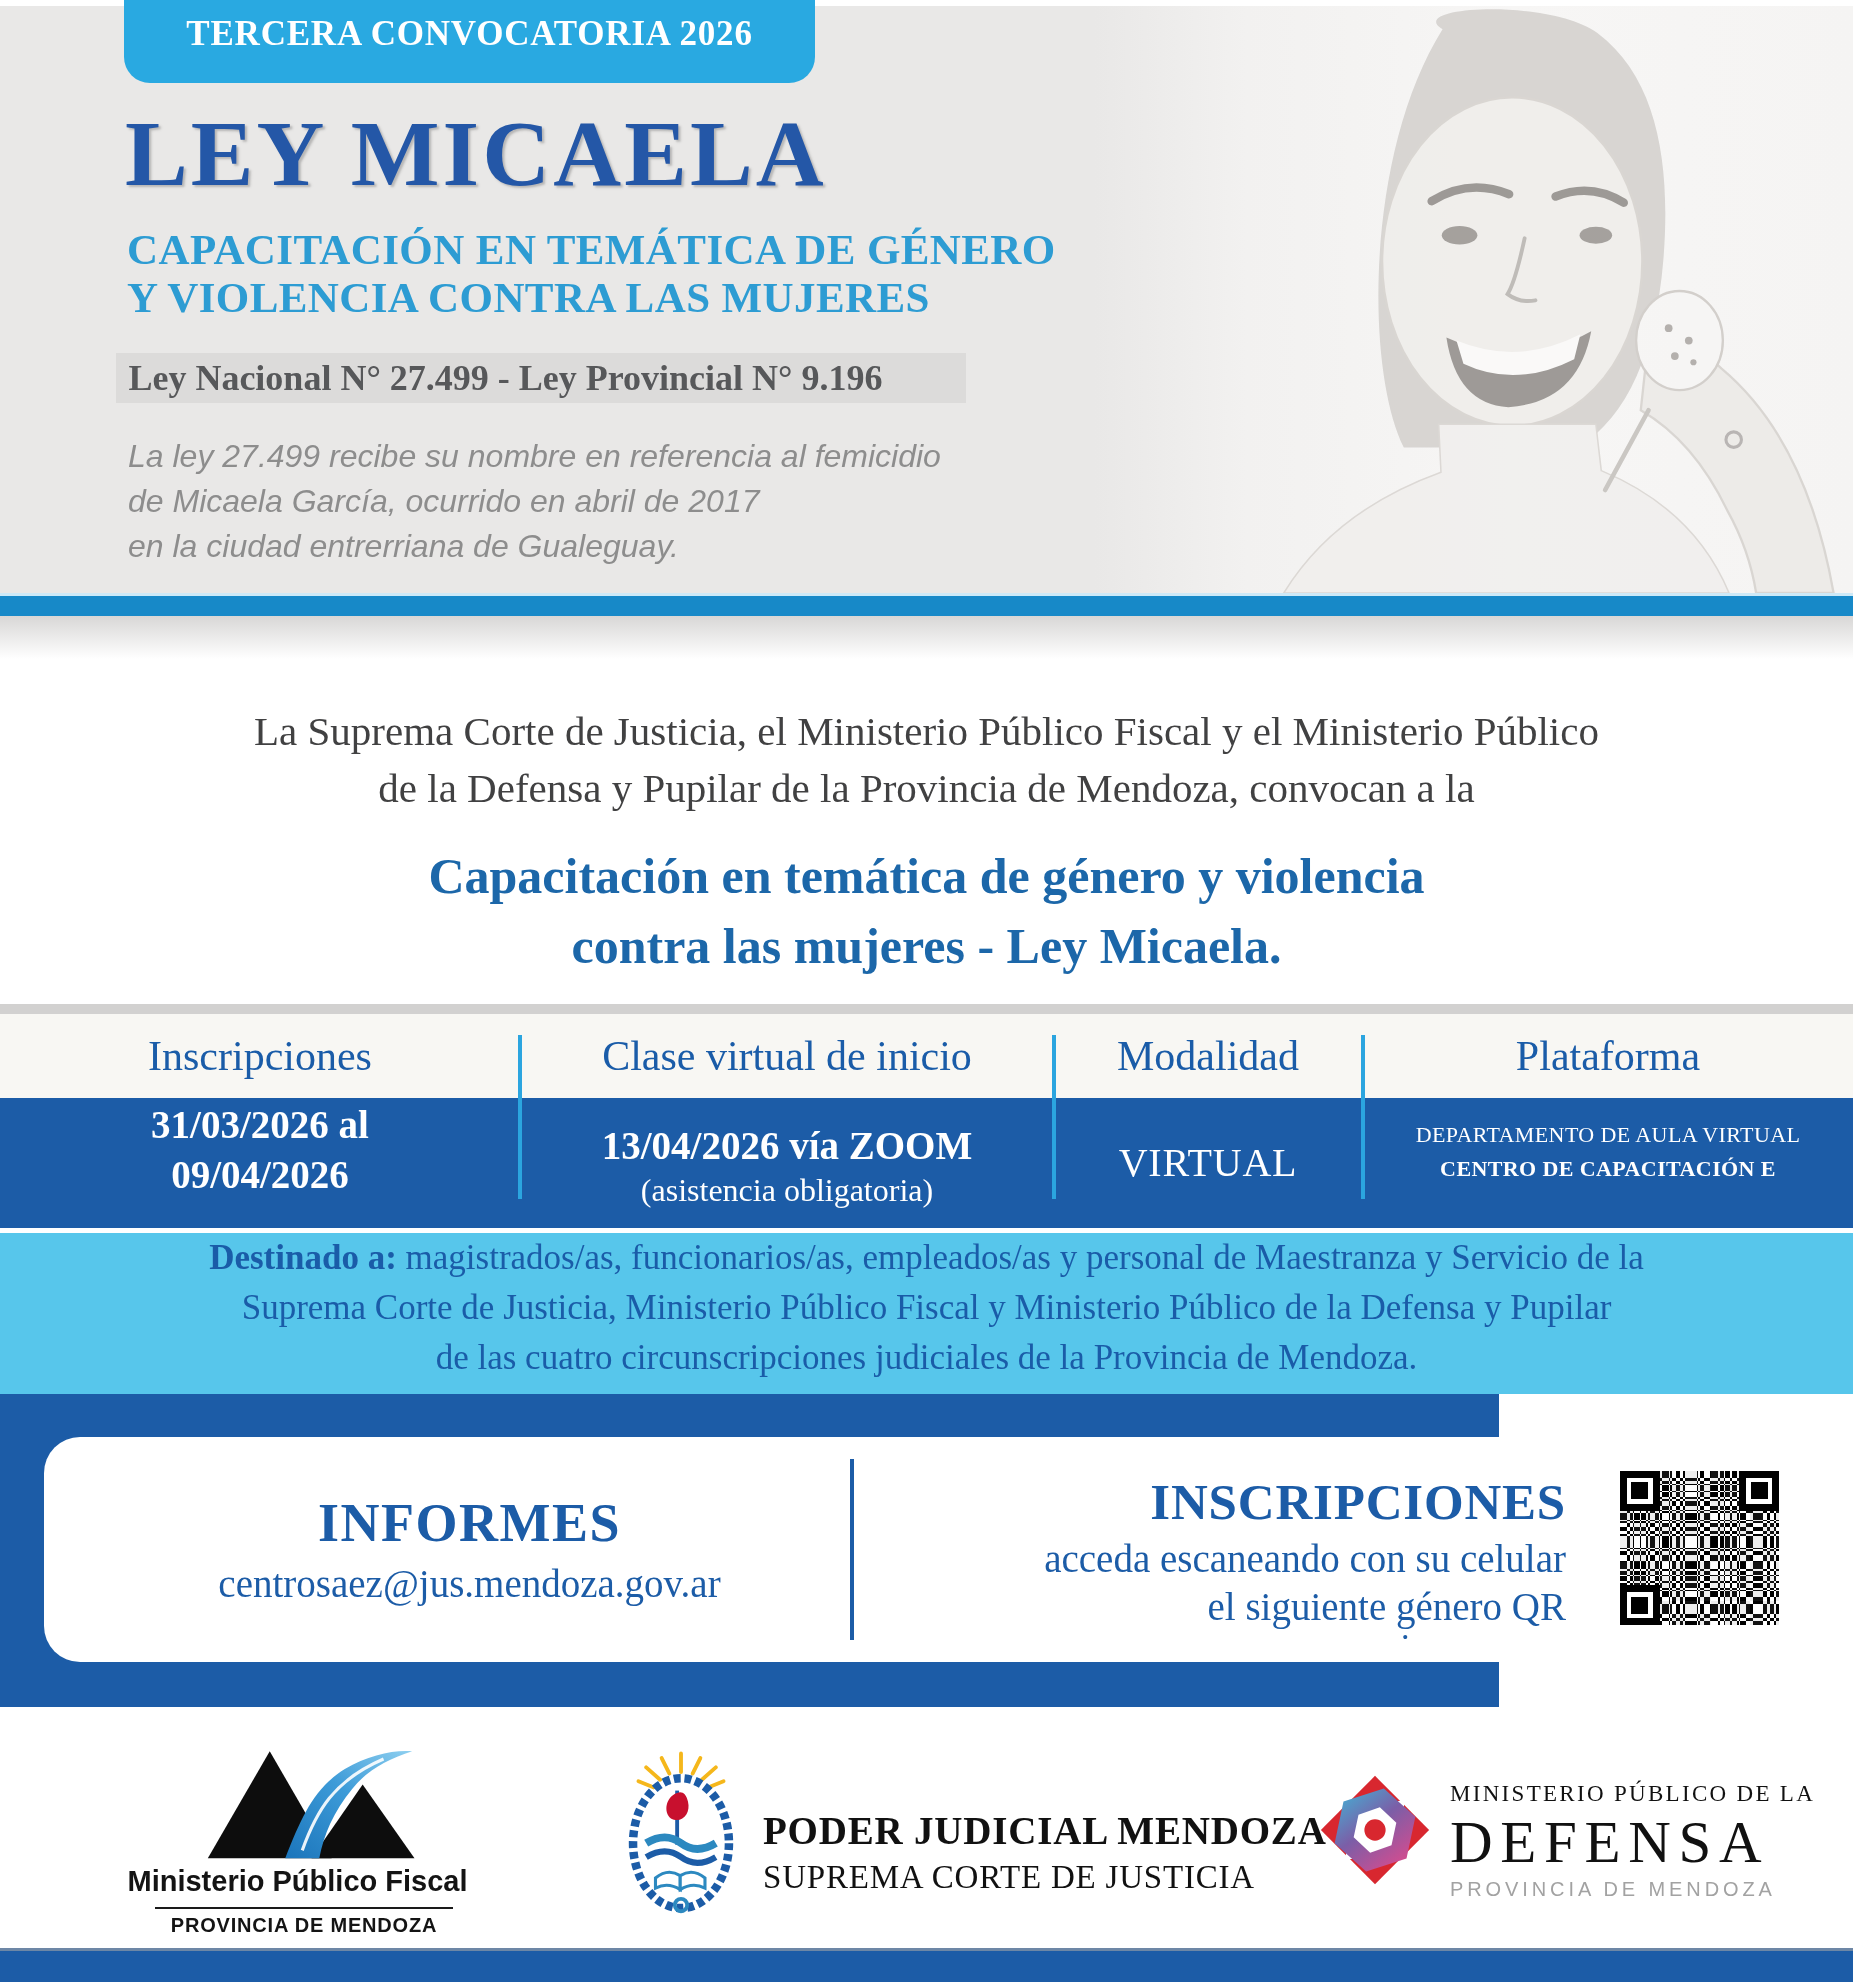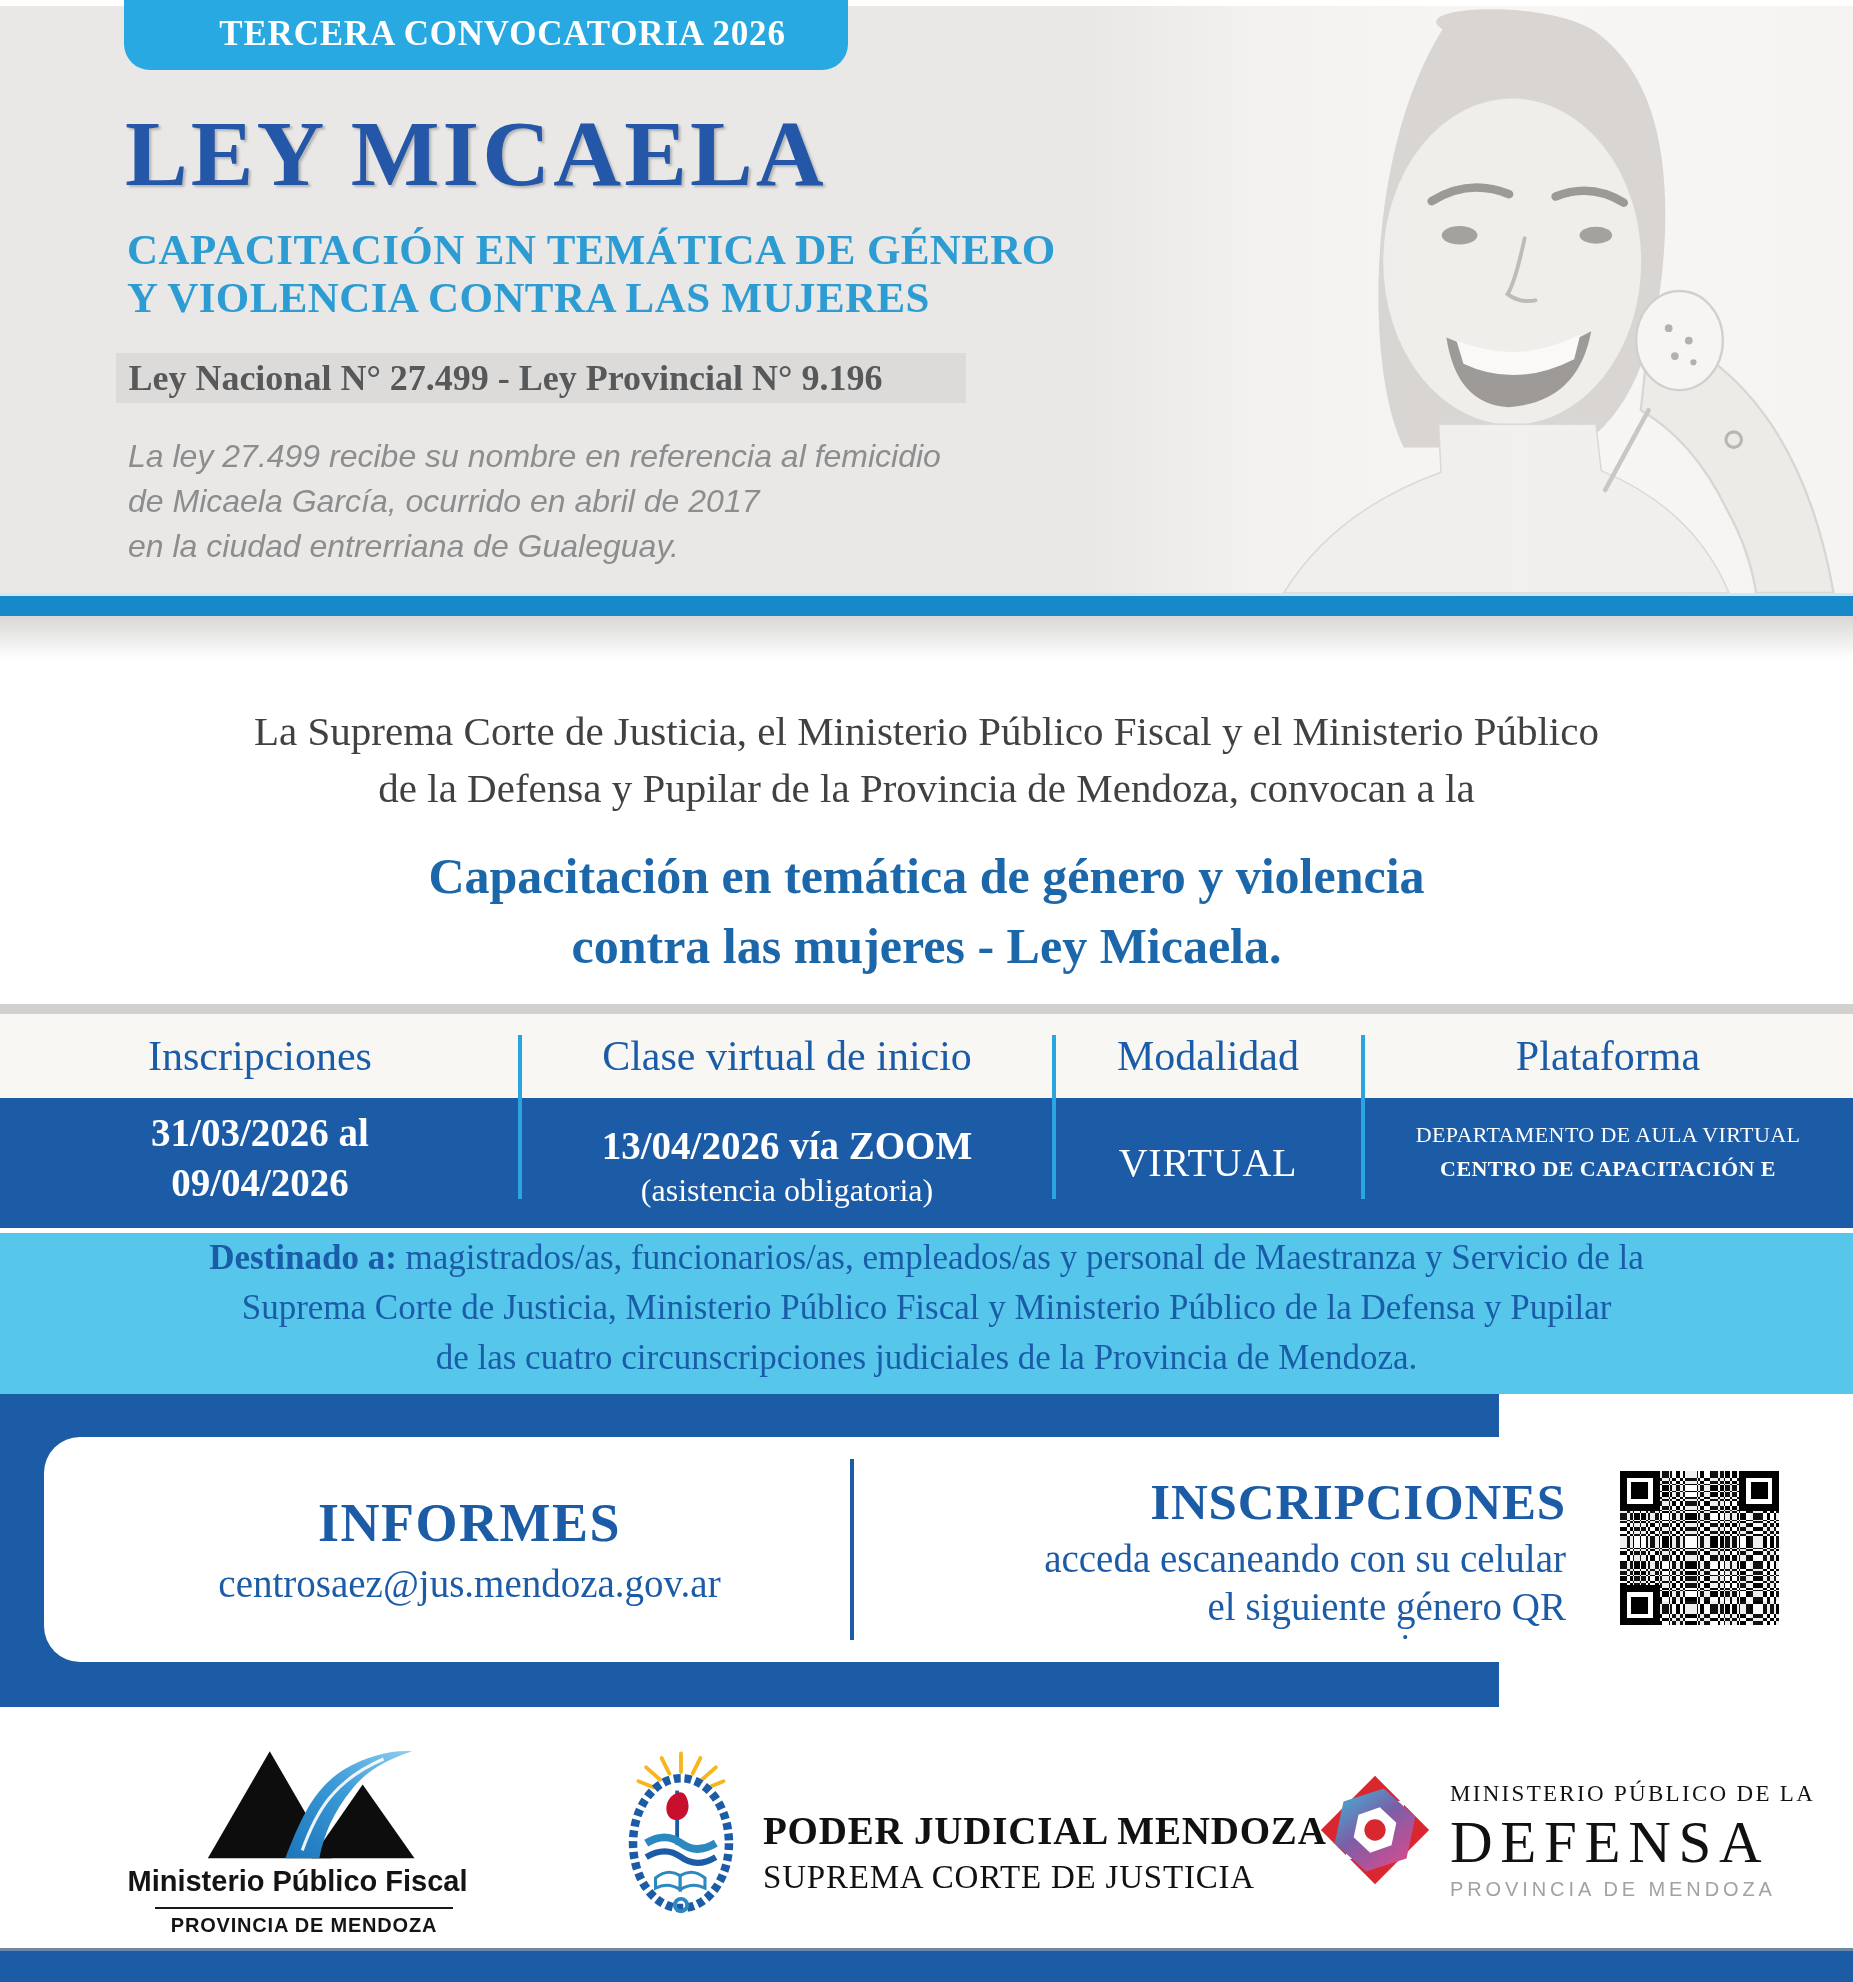--- a/index.html
+++ b/index.html
@@ -4,22 +4,22 @@
 <style>
   html,body{margin:0;padding:0;background:#ffffff;}
   .serif{font-family:"Liberation Serif","DejaVu Serif",serif;}
   .sans{font-family:"Liberation Sans","DejaVu Sans",sans-serif;}
   .poster{position:relative;width:1853px;height:1983px;overflow:hidden;background:#ffffff;font-family:"Liberation Serif",serif;}
   .abs{position:absolute;}
 
   
   .hero{left:0;top:6.2px;width:1853px;height:587px;background:#E9E8E7;}
   .photo{right:0;top:0;width:759px;height:587px;background:linear-gradient(90deg,#E9E8E7 0%,#F2F1F0 20%,#F7F6F5 55%,#F5F4F3 100%);}
-  .badge{left:124px;top:0;width:691px;height:70px;background:#29A9E1;border-radius:0 0 26px 26px;
-         text-align:center;line-height:67px;color:#ffffff;font-size:35px;font-weight:bold;letter-spacing:0.8px;padding-left:33px;}
+  .badge{left:124px;top:0;width:691px;height:83px;background:#29A9E1;border-radius:0 0 26px 26px;
+         text-align:center;line-height:67px;color:#ffffff;font-size:35px;font-weight:bold;letter-spacing:0.8px;}
   .title{left:125px;top:91px;color:#2457A7;font-size:94px;font-weight:bold;letter-spacing:3.1px;line-height:124px;
          text-shadow:2.3px 2.3px 2.3px rgba(90,90,90,.35);}
   .subtitle{left:127px;top:226px;color:#2D9CD3;font-size:43px;font-weight:bold;line-height:48px;letter-spacing:0.4px;}
   .laws-band{left:116px;top:353px;width:850px;height:50px;background:#DCDBDA;}
   .laws-text{padding-left:12.4px;line-height:50px;font-size:36px;font-weight:bold;color:#57585A;}
   .note{left:128px;top:434px;color:#8D8D8D;font-size:32px;font-style:italic;line-height:45px;}
 
   
   .strip{left:0;top:593px;width:1853px;height:20px;background:#1789C8;border-top:3.1px solid #CDE9F7;}
   .fade{left:0;top:616px;width:1853px;height:43px;background:linear-gradient(#D8D7D6,#ffffff);}
@@ -27,21 +27,21 @@
   
   .intro-p{left:0;top:703px;width:1853px;text-align:center;color:#414142;font-size:41px;line-height:57px;}
   .intro-h{left:0;top:841px;width:1853px;text-align:center;color:#1C67A9;font-size:50px;font-weight:bold;line-height:70px;}
 
   
   .gray-line{left:0;top:1004px;width:1853px;height:11px;background:#D2D1D0;}
   .thead{left:0;top:1014px;width:1853px;height:84px;background:#F8F7F3;}
   .th{position:absolute;top:0;height:84px;line-height:84px;text-align:center;color:#1A5CA8;font-size:42px;}
   .trow{left:0;top:1098px;width:1853px;height:130px;background:#1C5CA7;color:#ffffff;}
   .td{position:absolute;top:0;height:130px;text-align:center;}
-  .c1{padding-top:10px;font-size:39px;font-weight:bold;line-height:50px;}
+  .c1{padding-top:2px;font-size:39px;font-weight:bold;line-height:50px;}
   .c2-main{padding-top:25px;font-size:39px;font-weight:bold;line-height:46px;}
   .c2-sub{font-size:32px;line-height:42px;}
   .c3{line-height:130px;font-size:40px;letter-spacing:0.8px;}
   .c4{padding-top:20px;font-size:22px;line-height:34px;letter-spacing:0.4px;}
   .c4 .b{font-weight:bold;}
   .vdiv{position:absolute;width:3.9px;top:1035px;height:164px;background:#2BA5DF;}
 
   
   .dest-gap{left:0;top:1228px;width:1853px;height:4.6px;background:#ffffff;}
   .dest{left:0;top:1233px;width:1853px;height:161px;background:#57C6EB;color:#1A5CA8;

